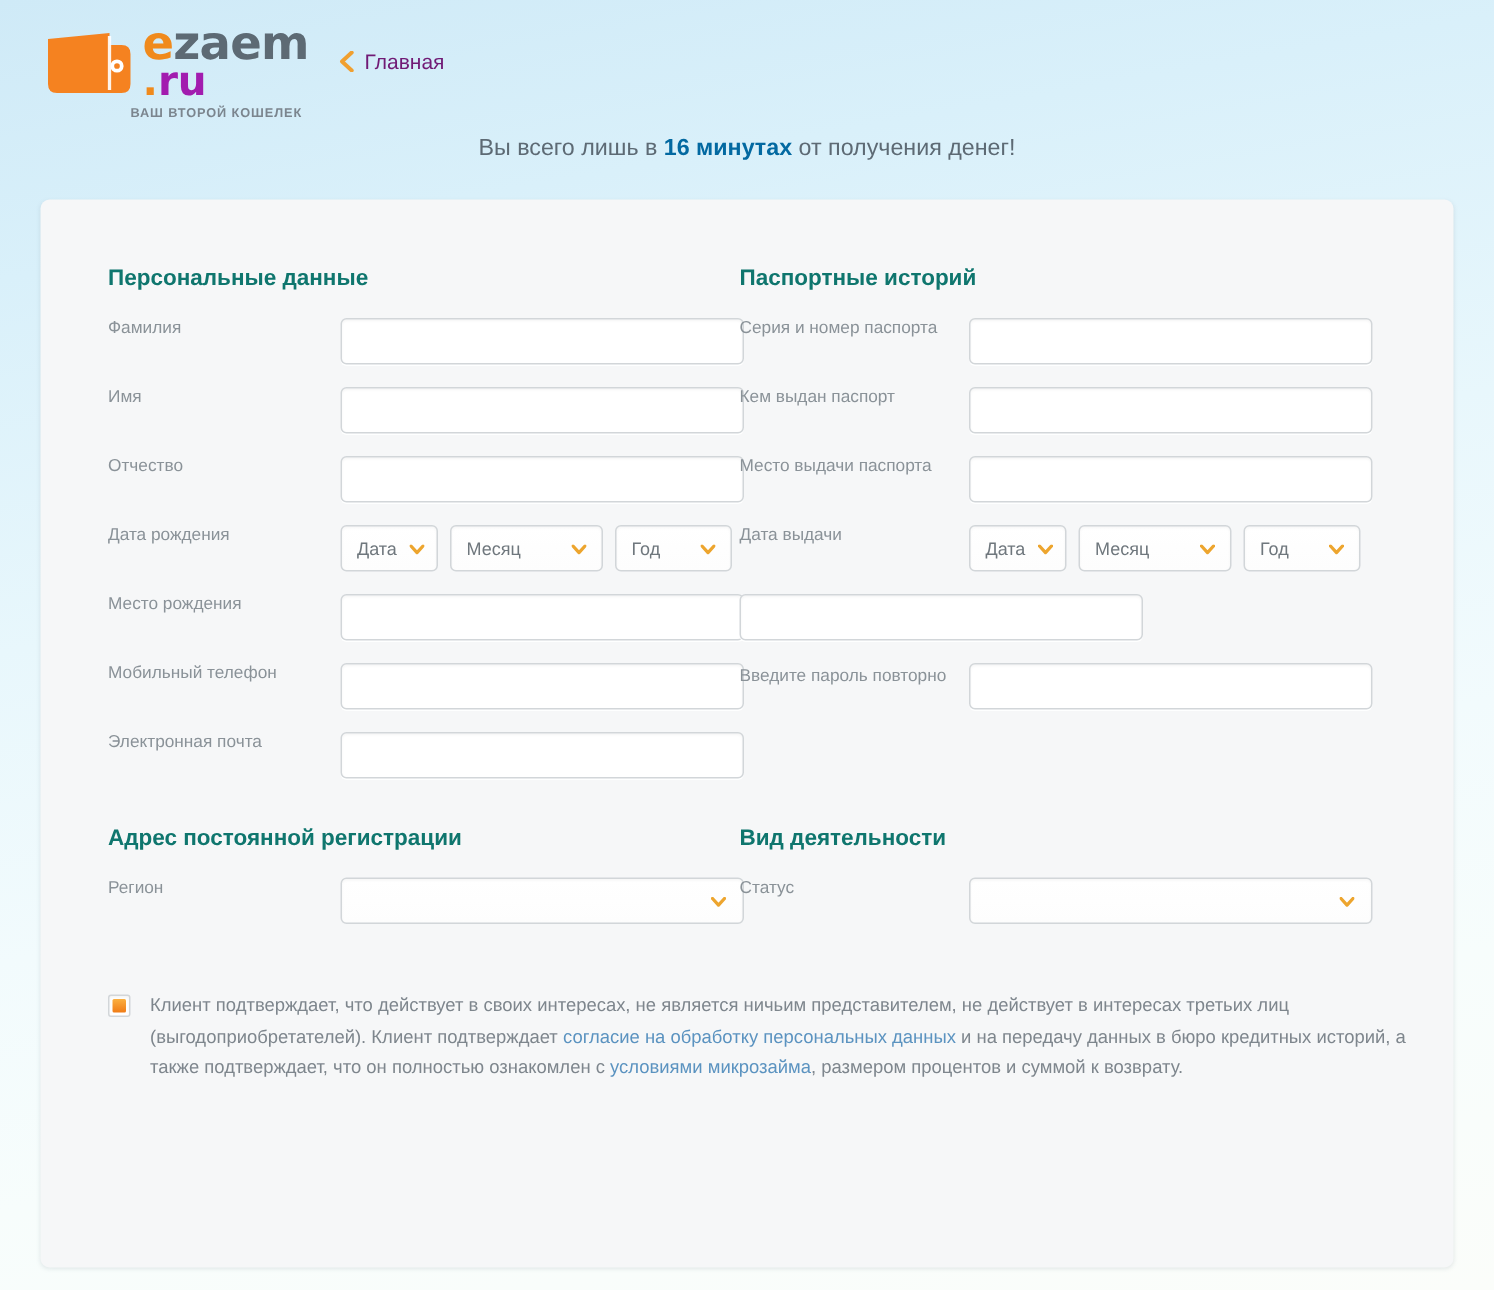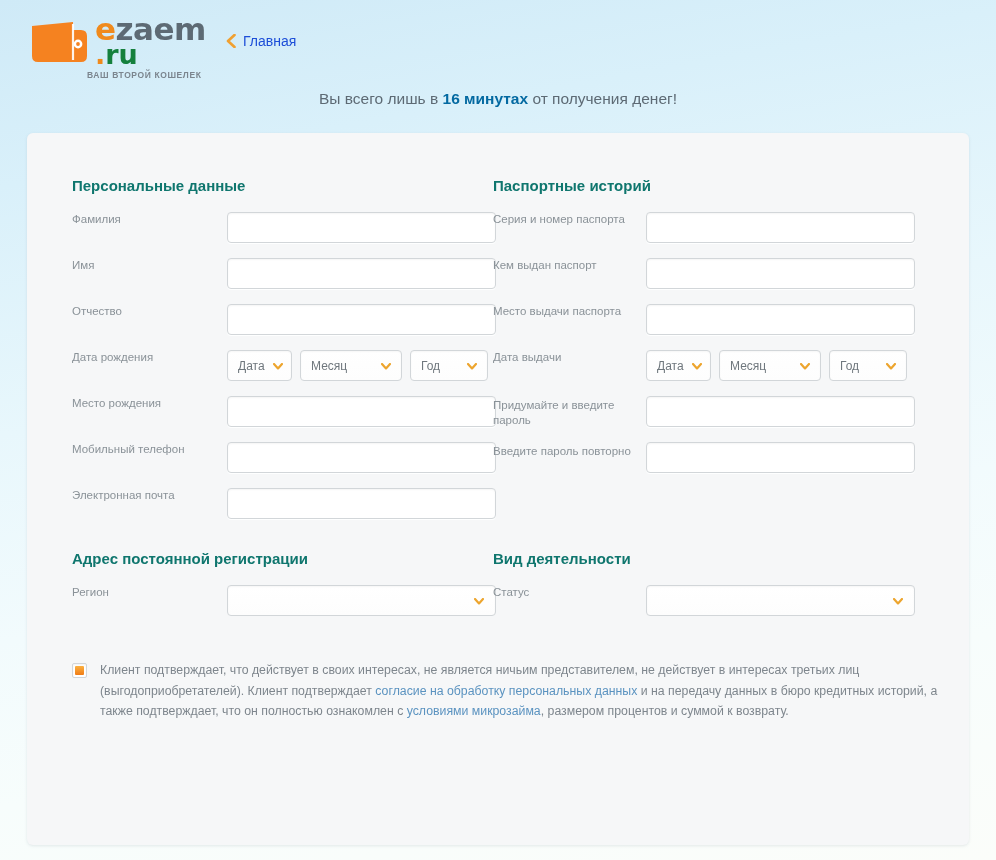--- a/index.html
+++ b/index.html
@@ -31,35 +31,35 @@
     font-size: 31px; font-weight: bold; letter-spacing: -0.5px;
     font-family: "DejaVu Sans", sans-serif;
   }
   .logo-e { color:#f08a1c; }
   .logo-zaem { color:#5d6a74; }
   .logo-ru {
     font-size: 27px; font-weight: bold; margin-top:-4px;
     font-family: "DejaVu Sans", sans-serif;
   }
   .logo-dot { color:#f08a1c; }
-  .logo-rutxt { color:#15803d; }
+  .logo-rutxt { color:#a21caf; }
   .logo-slogan {
     position:absolute; left: 58px; top: 56px;
     font-size: 8.5px; font-weight: bold; letter-spacing:0.6px;
     color:#7b858e; white-space:nowrap;
     font-family:"Liberation Sans", sans-serif;
   }
 
   .home-link {
     position:absolute; left:226px; top:33px;
     display:flex; align-items:center; gap:7px;
     text-decoration:none; cursor:pointer;
   }
   .home-chevron { display:block; }
-  .home-label { color:#1d4ed8; font-size:14px; }
+  .home-label { color:#701a75; font-size:14px; }
 
   .tagline {
     position:absolute; left:0; top:90px; width:996px;
     text-align:center; font-size:15.5px; color:#5d6a74;
   }
   .tagline b { color:#0369a1; }
 
   
   .panel {
     position:absolute; left:27px; top:133px;
@@ -281,21 +281,20 @@
         <div class="sel" style="width:78px;">
           <span class="sel-val">Год</span>
           <svg class="caret" style="right:10px;top:12px;" width="10" height="7" viewBox="0 0 10 7">
               <path d="M1 1 L5 5.4 L9 1" stroke="#eda52e" stroke-width="2.2" fill="none" stroke-linecap="round" stroke-linejoin="round"></path>
             </svg>
       </div>
       </div>
     </div>
 
     <div class="row" style="position:absolute;left:0px;top:263px;align-items:flex-start;">
-      <div class="lbl two" style="width:153px;padding-top:2px;">Придумайте и введите пароль</div>
       <input class="inp" style="width: 269px;" type="password" placeholder="">
     </div>
 
     <div class="row" style="position:absolute;left:0px;top:309px;align-items:flex-start;">
       <div class="lbl two" style="width:153px;padding-top:2px;">Введите пароль повторно</div>
       <input class="inp" style="width: 269px;" type="password" placeholder="">
     </div>
 
     <div class="sect-title" style="position:absolute;left:0px;top:417px;">Вид деятельности</div>
 

